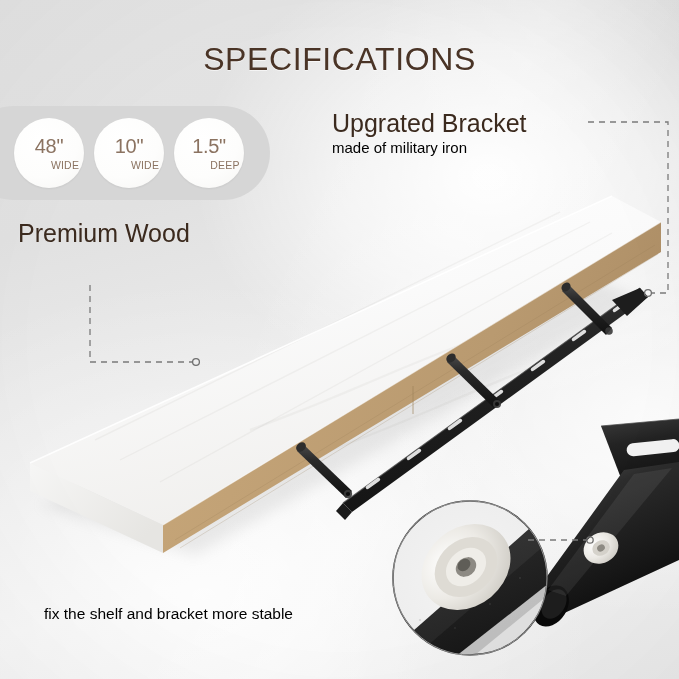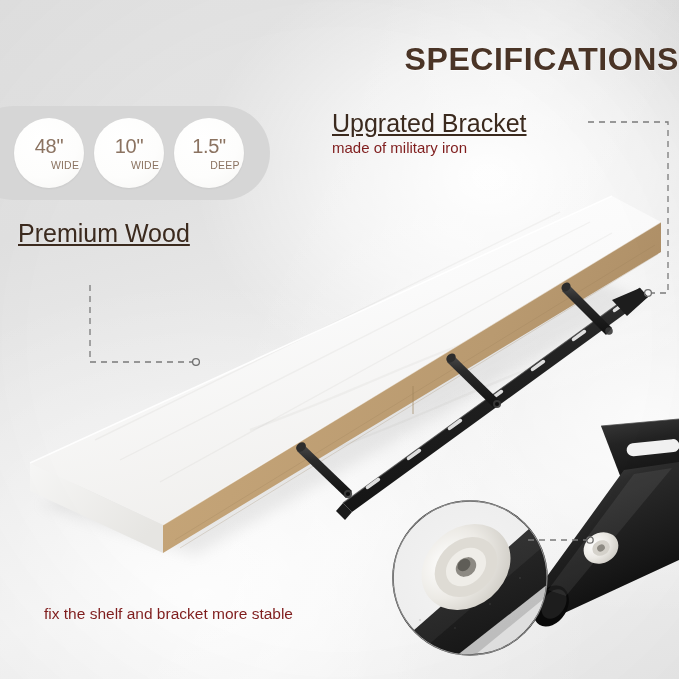--- a/index.html
+++ b/index.html
@@ -36,23 +36,23 @@
     position: absolute;
     inset: 0;
     background: radial-gradient(ellipse 85% 85% at 50% 50%, rgba(0,0,0,0) 52%, rgba(0,0,0,0.045) 100%);
   }
 
   
   .title {
     position: absolute;
     left: 0; right: 0;
     top: 41px;
-    text-align: right;
+    text-align: center;
     font-size: 32px;
-    font-weight: bold;
+    font-weight: normal;
     letter-spacing: 0.6px;
     color: #4a3426;
     text-shadow: 0 1px 0 rgba(255,255,255,.6);
   }
 
   
   .pill {
     position: absolute;
     left: -34px;
     top: 106px;
@@ -95,25 +95,24 @@
   }
 
   
   .callout { position: absolute; }
   .callout .head {
     font-size: 25px;
     color: #3b2a1e;
     line-height: 1.05;
     white-space: nowrap;
     font-weight: normal;
-    text-decoration: underline;
   }
   .callout .sub {
     font-size: 15px;
-    color: #7f1d1d;
+    color: #000000;
     line-height: 1.15;
     margin-top: 3px;
     white-space: nowrap;
   }
   #co-bracket { left: 332px; top: 110px; }
   #co-wood    { left: 18px;  top: 220px; }
   #co-stopper { left: 44px;  top: 602px; }
   #co-stopper .head { font-size: 26px; }
   #co-stopper .sub  { font-size: 15.5px; }
 

